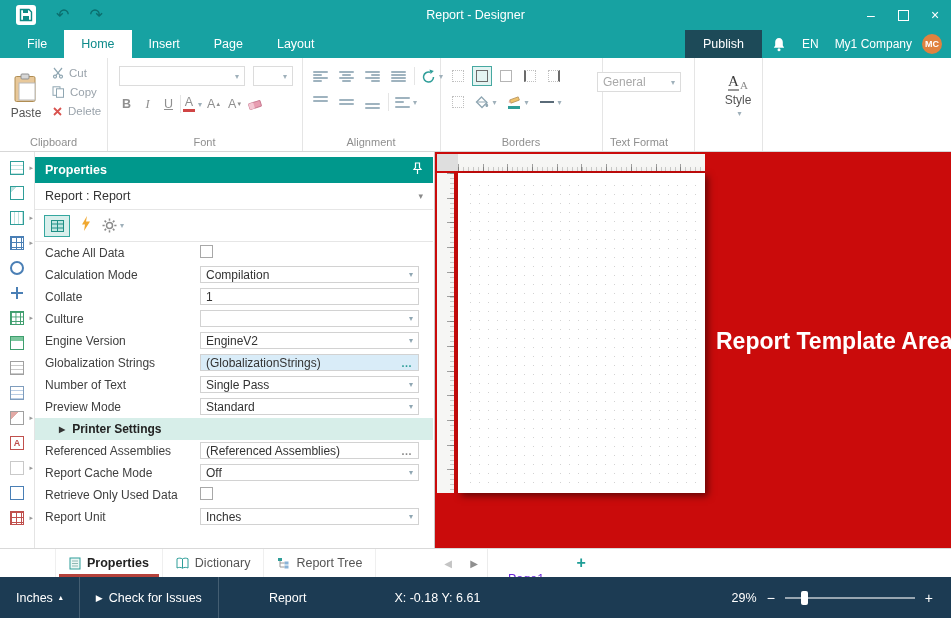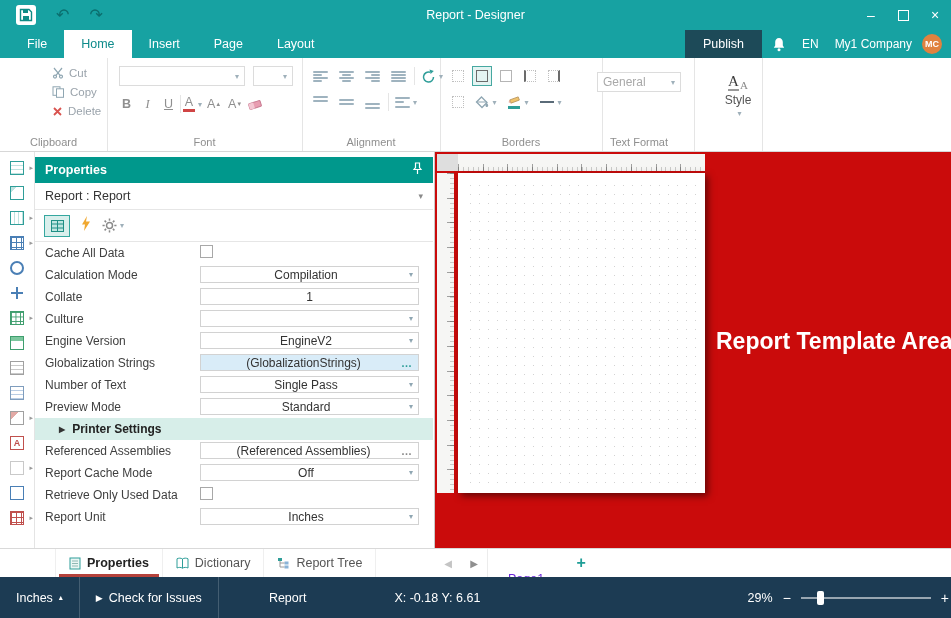--- a/index.html
+++ b/index.html
@@ -104,21 +104,21 @@
 
   
   .props{position:absolute;left:35px;top:152px;width:400px;height:396px;background:#fff;border-right:1px solid #c9c9c9;box-sizing:border-box;overflow:hidden;}
   .props-head{position:absolute;left:0;right:1px;top:5px;height:26px;background:#00988c;color:#fff;display:flex;align-items:center;padding:0 10px;font-size:12.5px;font-weight:bold;box-sizing:border-box;}
   .props-head .pin{margin-left:auto;}
   .selector{position:absolute;left:0;right:1px;top:31px;height:27px;border-bottom:1px solid #e6e6e6;display:flex;align-items:center;padding:0 10px;font-size:12.5px;color:#333;box-sizing:border-box;}
   .selector .arr{margin-left:auto;font-size:9px;color:#8a8a8a;}
   .ptools{position:absolute;left:0;right:1px;top:58px;height:32px;border-bottom:1px solid #e6e6e6;display:flex;align-items:center;gap:11px;padding:0 9px;box-sizing:border-box;}
   .pt-grid{width:26px;height:22px;background:#d9efec;border:1px solid #35a79f;display:flex;align-items:center;justify-content:center;box-sizing:border-box;}
   .pt-gear{display:flex;align-items:center;}
-  .prows{position:absolute;left:0;right:1px;top:90px;bottom:0;overflow:hidden;text-align:center;}
+  .prows{position:absolute;left:0;right:1px;top:90px;bottom:0;overflow:hidden;}
   .prow{height:22px;position:relative;font-size:12px;color:#404040;}
   .plabel{position:absolute;left:10px;top:0;line-height:22px;white-space:nowrap;}
   .pval{position:absolute;left:165px;right:14px;top:2px;height:17px;}
   .dd{border:1px solid #d2d2d2;height:100%;display:flex;align-items:center;padding:0 5px;background:#fff;box-sizing:border-box;}
   .dd .v{flex:1;font-size:12px;color:#333;white-space:nowrap;overflow:hidden;}
   .dd .arr{font-size:8px;color:#8fa6b2;}
   .expr{background:#d9ecf8;}
   .dots{font-weight:bold;letter-spacing:1px;color:#2e9e99;font-size:11px;line-height:10px;}
   .dots.gray{color:#8a8a8a;}
   .cb{width:13px;height:13px;border:1px solid #a8a8a8;background:#fff;display:flex;align-items:center;justify-content:center;box-sizing:border-box;margin-top:1px;}
@@ -156,21 +156,21 @@
   .addpage{width:34px;text-align:center;color:#1f9e97;font-size:16px;font-weight:bold;}
 
   
   .status{position:absolute;left:0;top:577px;width:951px;height:41px;background:#1c3b53;color:#fff;display:flex;align-items:center;font-size:12.5px;box-sizing:border-box;}
   .st{display:flex;align-items:center;gap:6px;padding:0 16px;height:100%;}
   .ssep{width:1px;height:100%;background:rgba(255,255,255,.18);}
   .supa{font-size:8px;}
   .splay{font-size:9px;}
   .st-report{margin-left:34px;}
   .st-coords{margin-left:56px;}
-  .zoomright{margin-left:auto;display:flex;align-items:center;padding-right:2px;gap:10px;}
+  .zoomright{margin-left:auto;display:flex;align-items:center;padding-right:18px;gap:10px;}
   .ztrack{position:relative;width:130px;height:2px;background:rgba(255,255,255,.55);}
   .zthumb{position:absolute;left:16px;top:-6px;width:7px;height:14px;background:#fff;border-radius:2px;}
   .zbtn{font-size:14px;color:#fff;}
 </style>
 </head>
 <body>
 
 <div class="app">
 
   <div class="titlebar">
@@ -212,20 +212,28 @@
       </span>
       <span class="lang">EN</span>
       <span class="company">My1 Company</span>
       <span class="avatar">MC</span>
     </div>
   </div>
 
   <div class="ribbon">
 
     <div class="grp" style="left:0;width:107px">
+      <div class="paste-btn">
+        <svg width="26" height="30" viewBox="0 0 26 30">
+            <rect x="2" y="3.5" width="20" height="25" rx="1.5" fill="#e8c89a" stroke="#b08d52"></rect>
+            <rect x="8" y="1" width="8" height="5" rx="1" fill="#d7d7d7" stroke="#909090"></rect>
+            <rect x="6" y="10" width="16" height="17" fill="#fff" stroke="#b9b9b9"></rect>
+          </svg>
+        <span>Paste</span>
+      </div>
       <div class="clip-col">
         <div class="mini">
           <svg width="12" height="12" viewBox="0 0 12 12">
               <g fill="none" stroke="#8fa6b2" stroke-width="1.2">
                 <circle cx="3" cy="9.6" r="1.5"></circle>
                 <circle cx="9" cy="9.6" r="1.5"></circle>
                 <path d="M4 8.4L10 1M8 8.4L2 1"></path>
               </g>
             </svg>
           <span>Cut</span>

